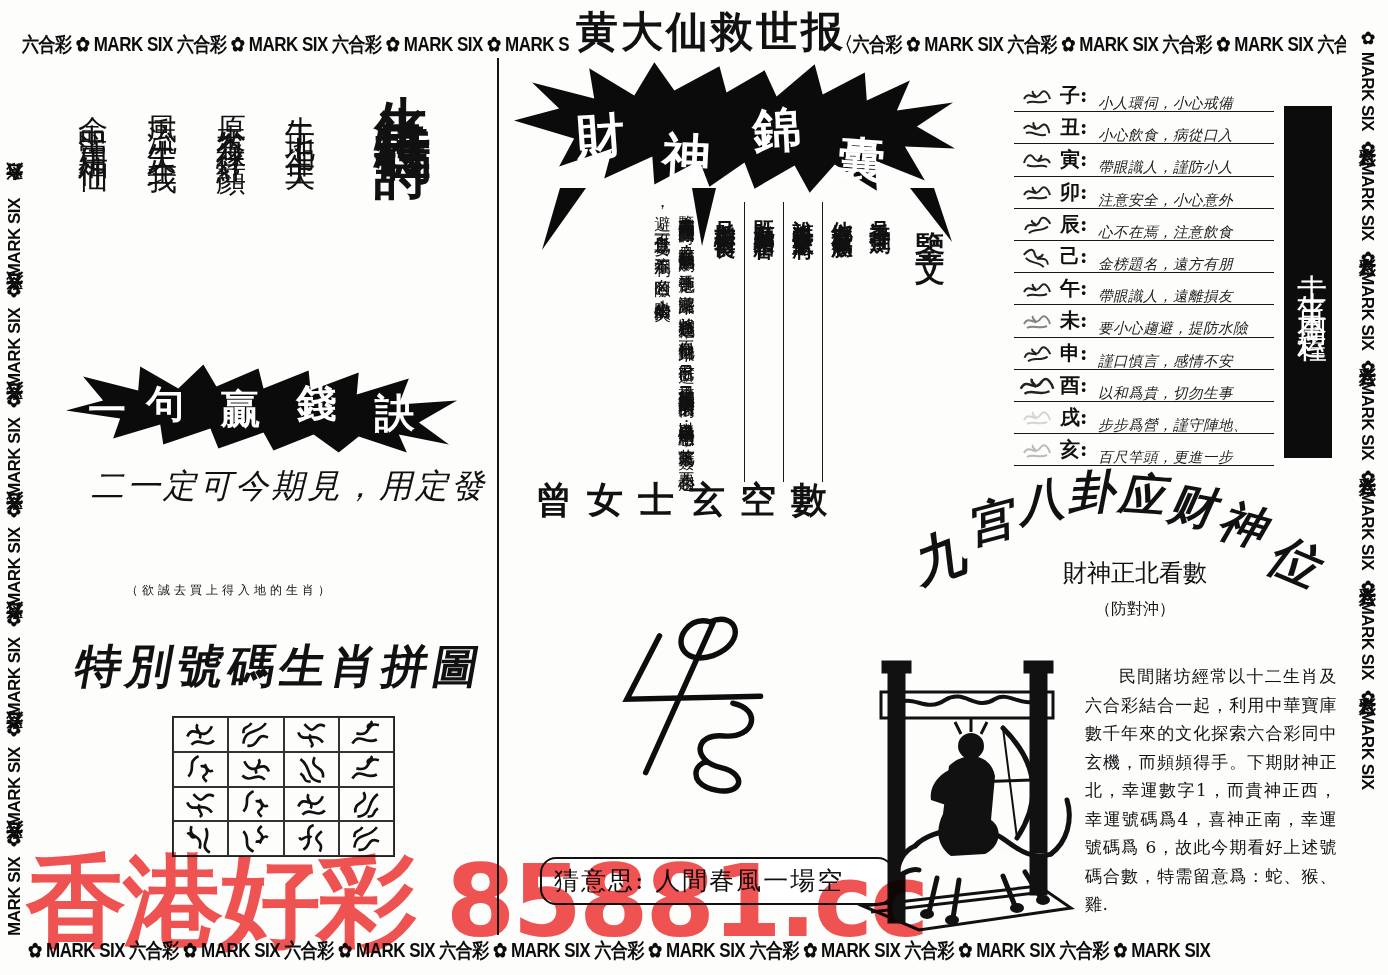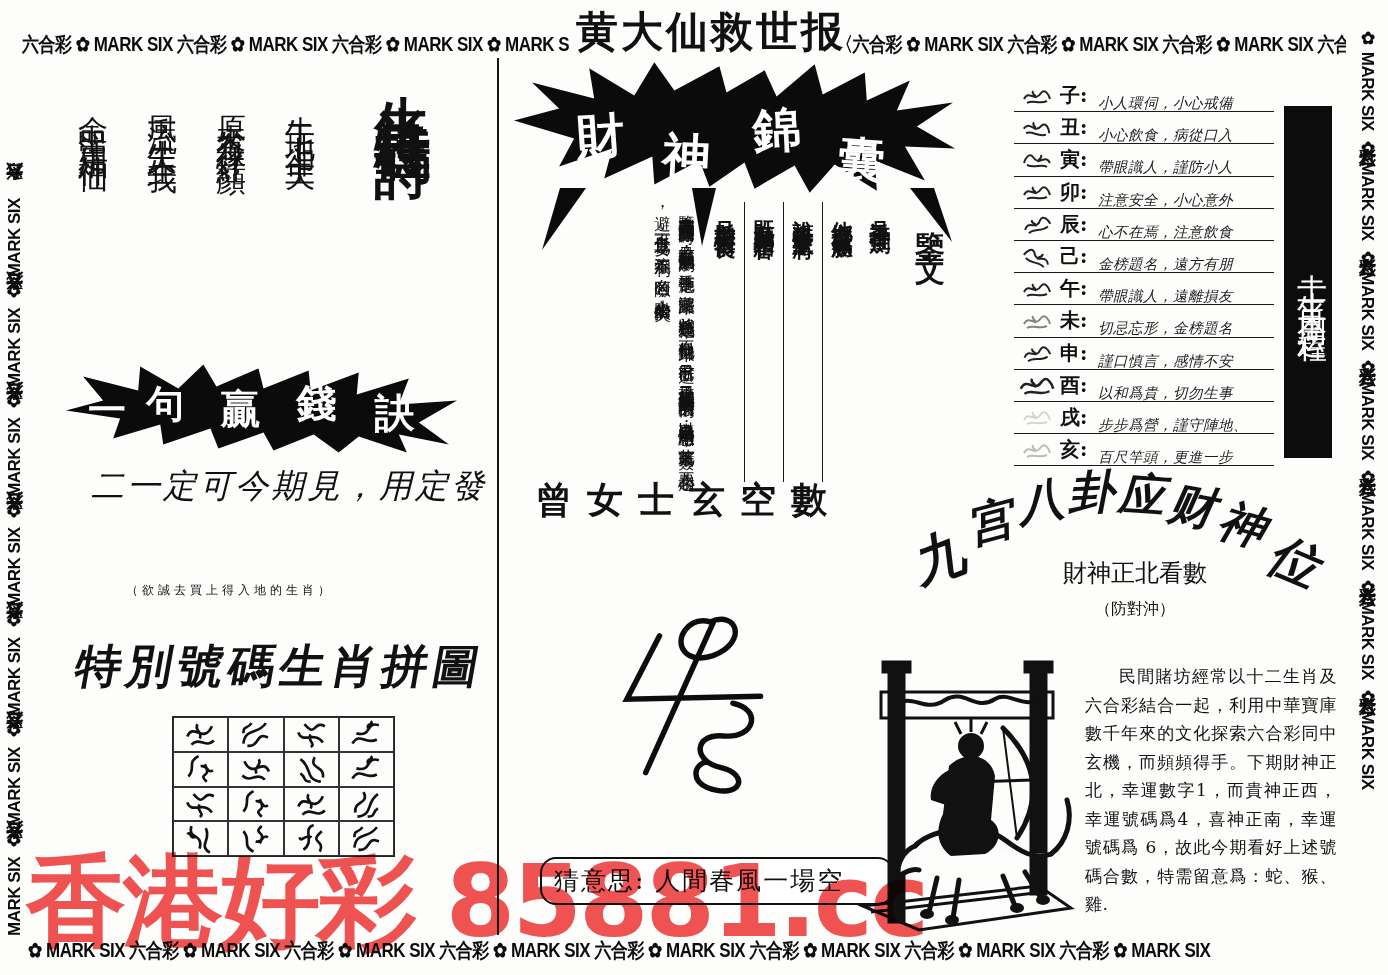--- a/index.html
+++ b/index.html
@@ -334,21 +334,21 @@
         <span class="ztext">帶眼識人，遠離損友</span>
       </div>
 
       <div class="zrow">
         <span class="zicon">
           <svg viewBox="0 0 32 22">
             <path d="M3,14 C8,4 14,18 20,8 C24,3 28,10 29,14 M6,18 C12,14 18,20 26,16 M12,6 C10,10 16,9 14,13" stroke="#222" stroke-width="2" fill="none"></path>
           </svg>
         </span>
         <span class="zbranch">未:</span>
-        <span class="ztext">切忌忘形，金榜題名</span>
+        <span class="ztext">要小心趨避，提防水險</span>
       </div>
 
       <div class="zrow">
         <span class="zicon">
           <svg viewBox="0 0 32 22">
             <path d="M3,14 C8,4 14,18 20,8 C24,3 28,10 29,14 M6,18 C12,14 18,20 26,16 M12,6 C10,10 16,9 14,13" stroke="#222" stroke-width="2" fill="none"></path>
           </svg>
         </span>
         <span class="zbranch">申:</span>
         <span class="ztext">謹口慎言，感情不安</span>

